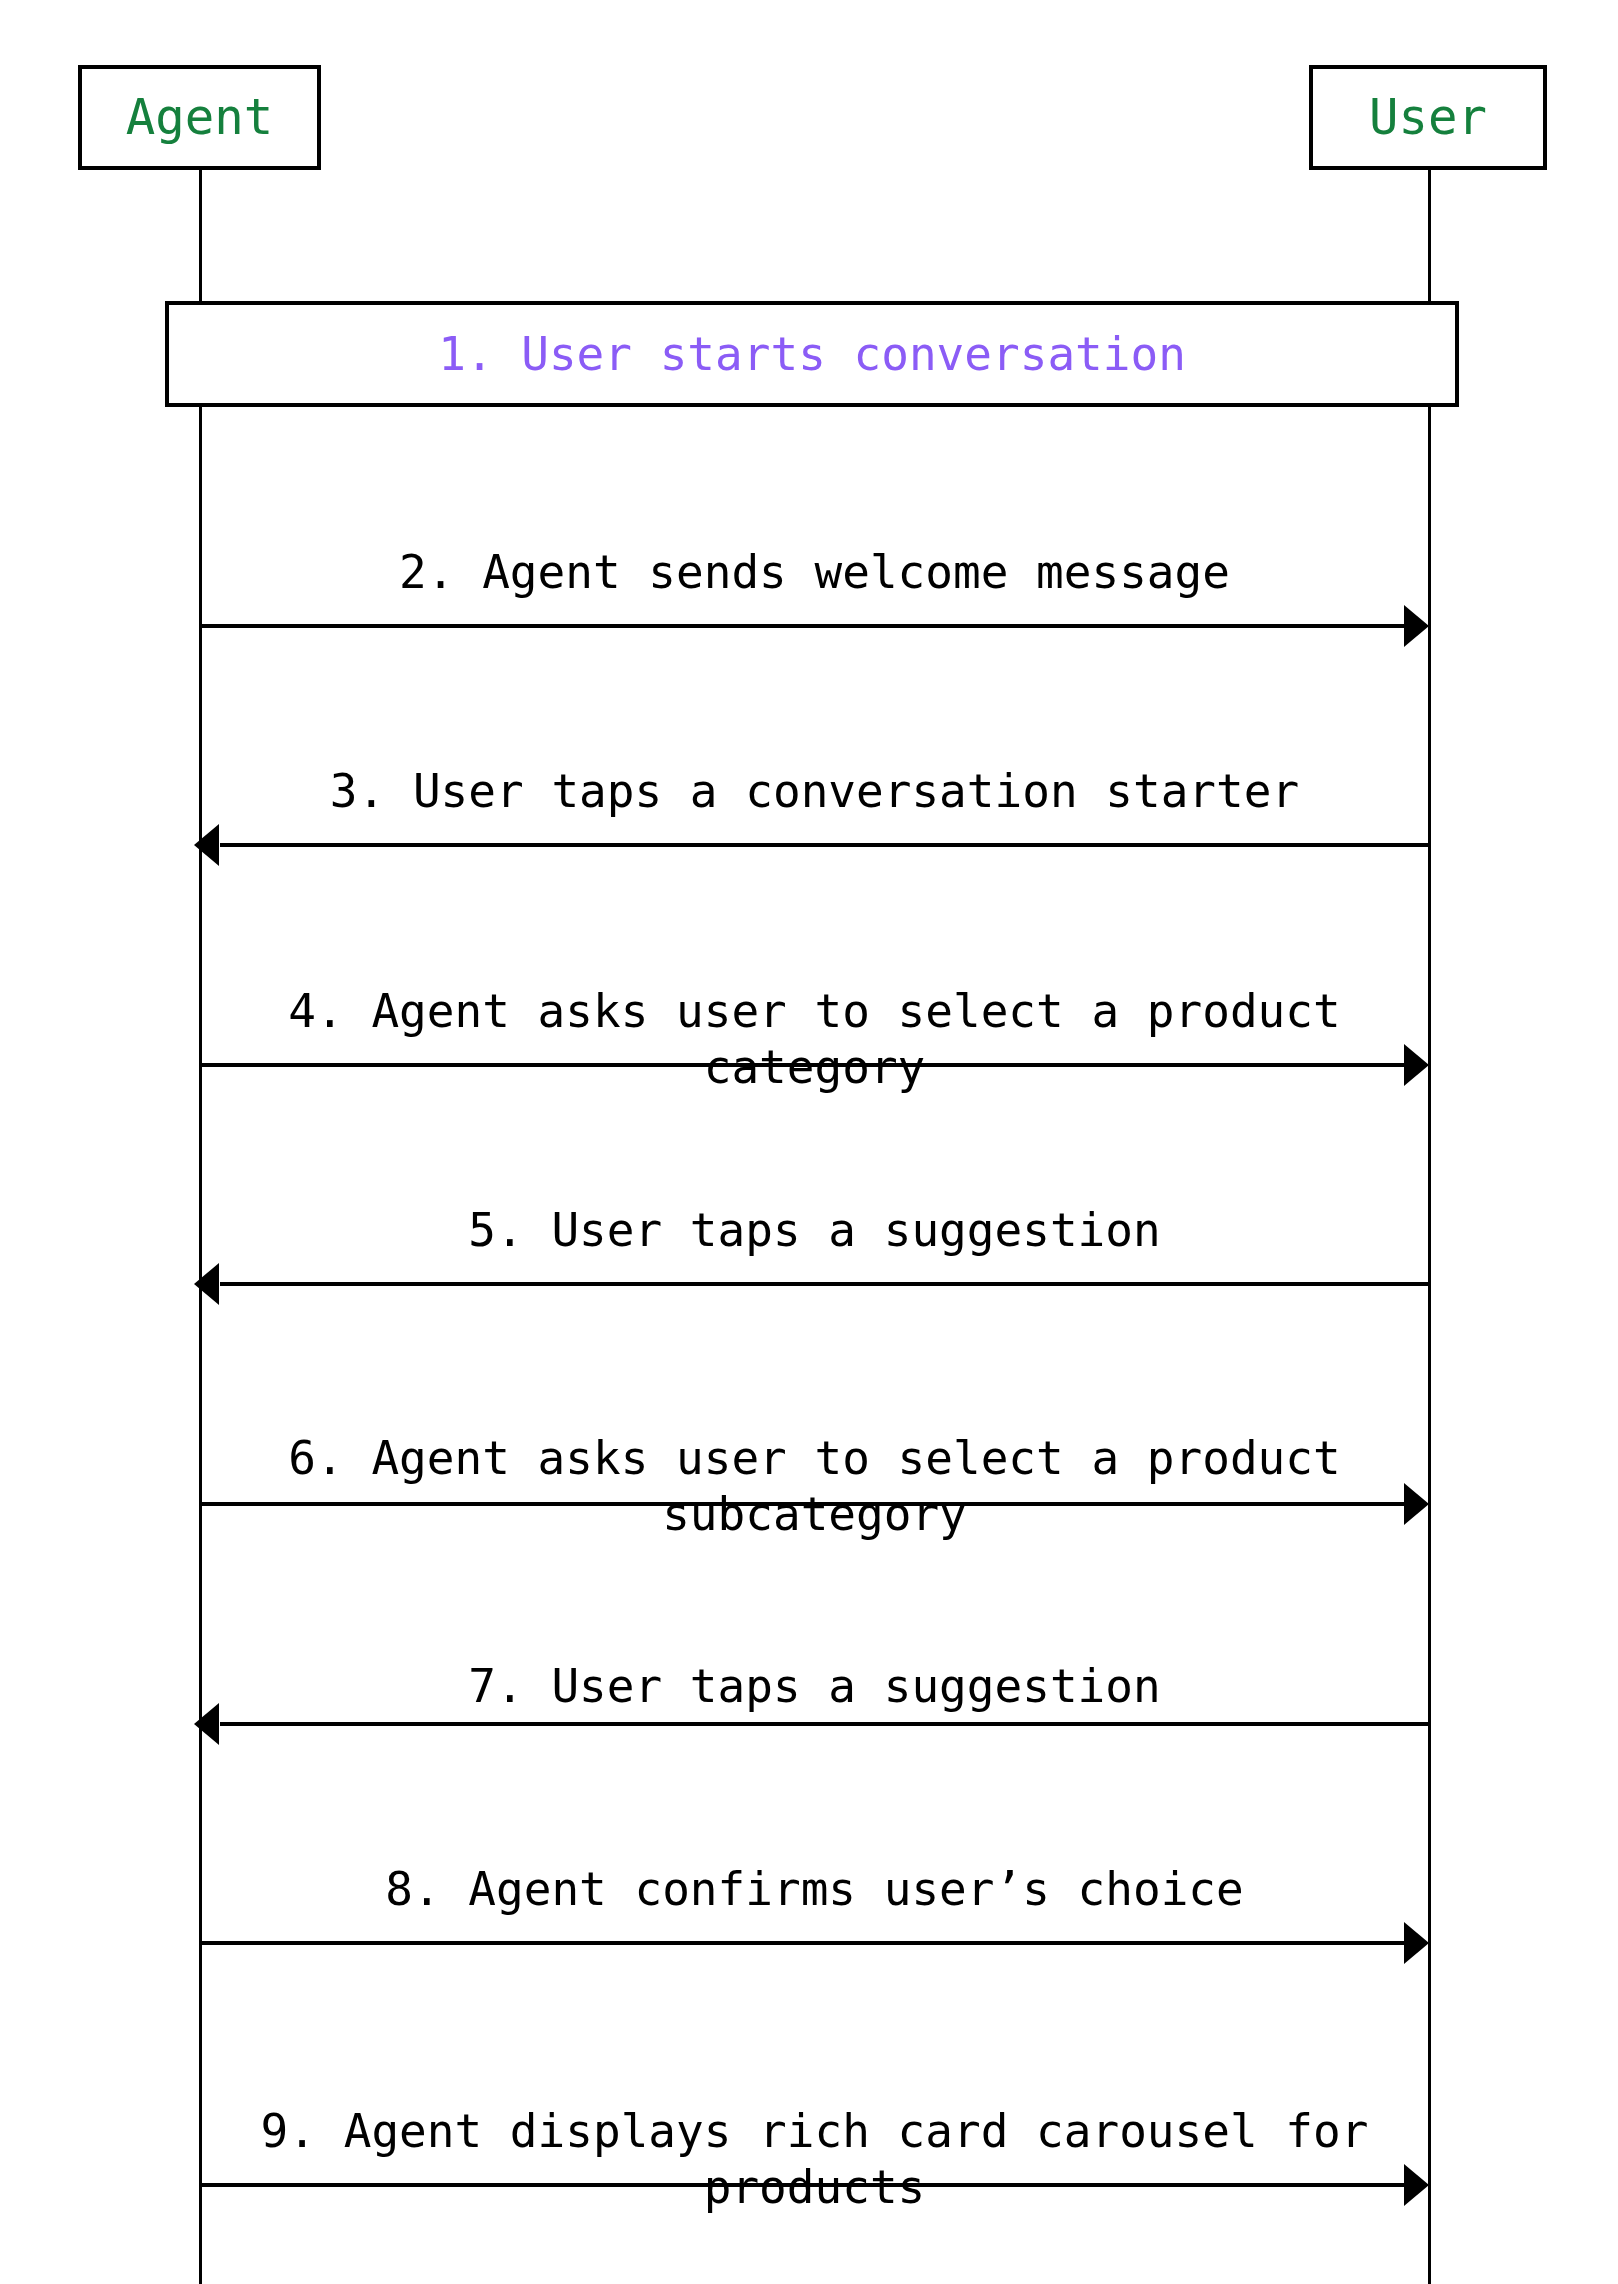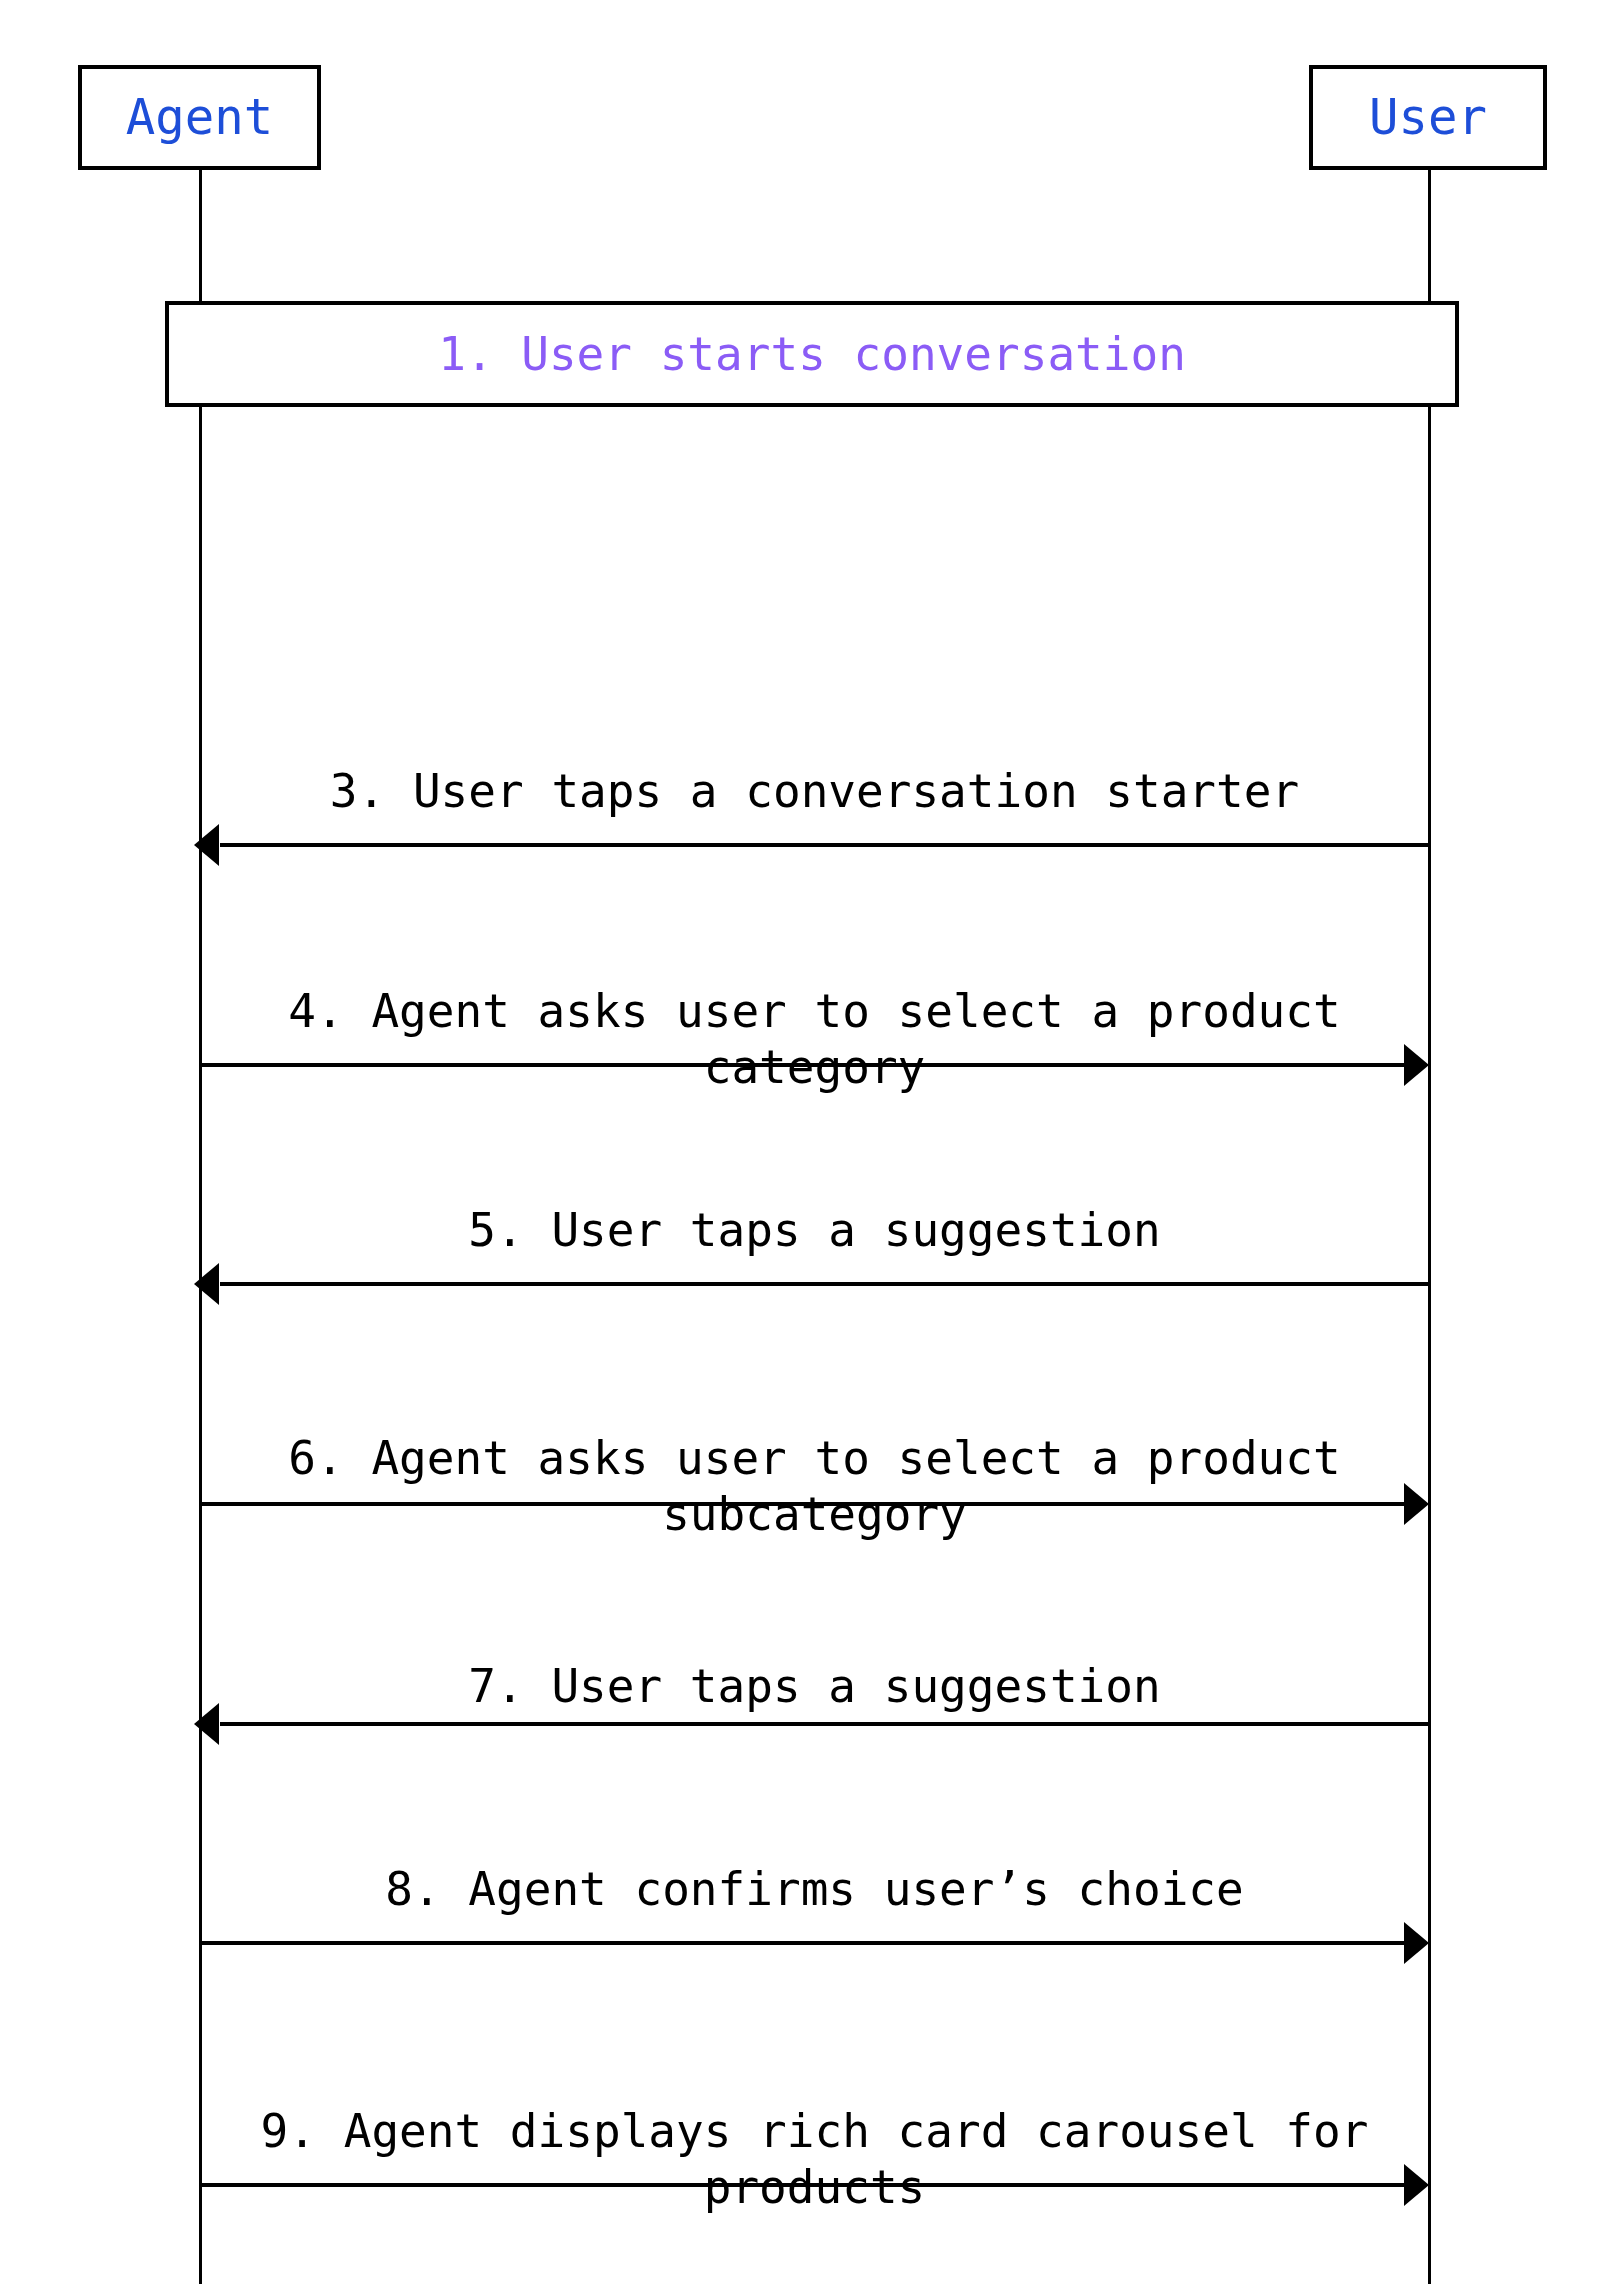--- a/index.html
+++ b/index.html
@@ -10,21 +10,21 @@
   .actor-box{
     position:absolute;
     border:4.6px solid #000;
     background:#fff;
     box-sizing:border-box;
     display:flex;align-items:center;justify-content:center;
   }
   .actor-label{
     font-size:49px;
     line-height:1;
-    color:#1d4ed8;
+    color:#15803d;
     letter-spacing:0px;
     white-space:nowrap;
   }
 
   
   .lifeline{
     position:absolute;
     width:3.2px;
     background:#000;
   }
@@ -90,20 +90,25 @@
   </div>
 
   <div class="actor-box" style="left:1309px;top:65px;width:238px;height:105px;">
     <span class="actor-label">User</span>
   </div>
 
   <div class="note-box" style="left:165px;top:301px;width:1294px;height:106px;">
     <span class="note-text">1. User starts conversation</span>
   </div>
 
+  <div class="msg" style="left:200px;top:544px;width:1229px;height:96px;">
+    <span class="msg-label" style="top:0px;">2. Agent sends welcome message</span>
+    <div class="msg-line" style="left:0px;top:80px;width:1210px;"></div>
+    <div class="arrow-head right" style="left:1204px;top:61px;"></div>
+  </div>
 
   <div class="msg" style="left:200px;top:763px;width:1229px;height:96px;">
     <span class="msg-label" style="top:0px;">3. User taps a conversation starter</span>
     <div class="msg-line" style="left:19.6px;top:80px;width:1210px;"></div>
     <div class="arrow-head left" style="left:-6px;top:61px;"></div>
   </div>
 
   <div class="msg" style="left:200px;top:983px;width:1229px;height:96px;">
     <span class="msg-label" style="top:0px;">4. Agent asks user to select a product category</span>
     <div class="msg-line" style="left:0px;top:80px;width:1210px;"></div>

